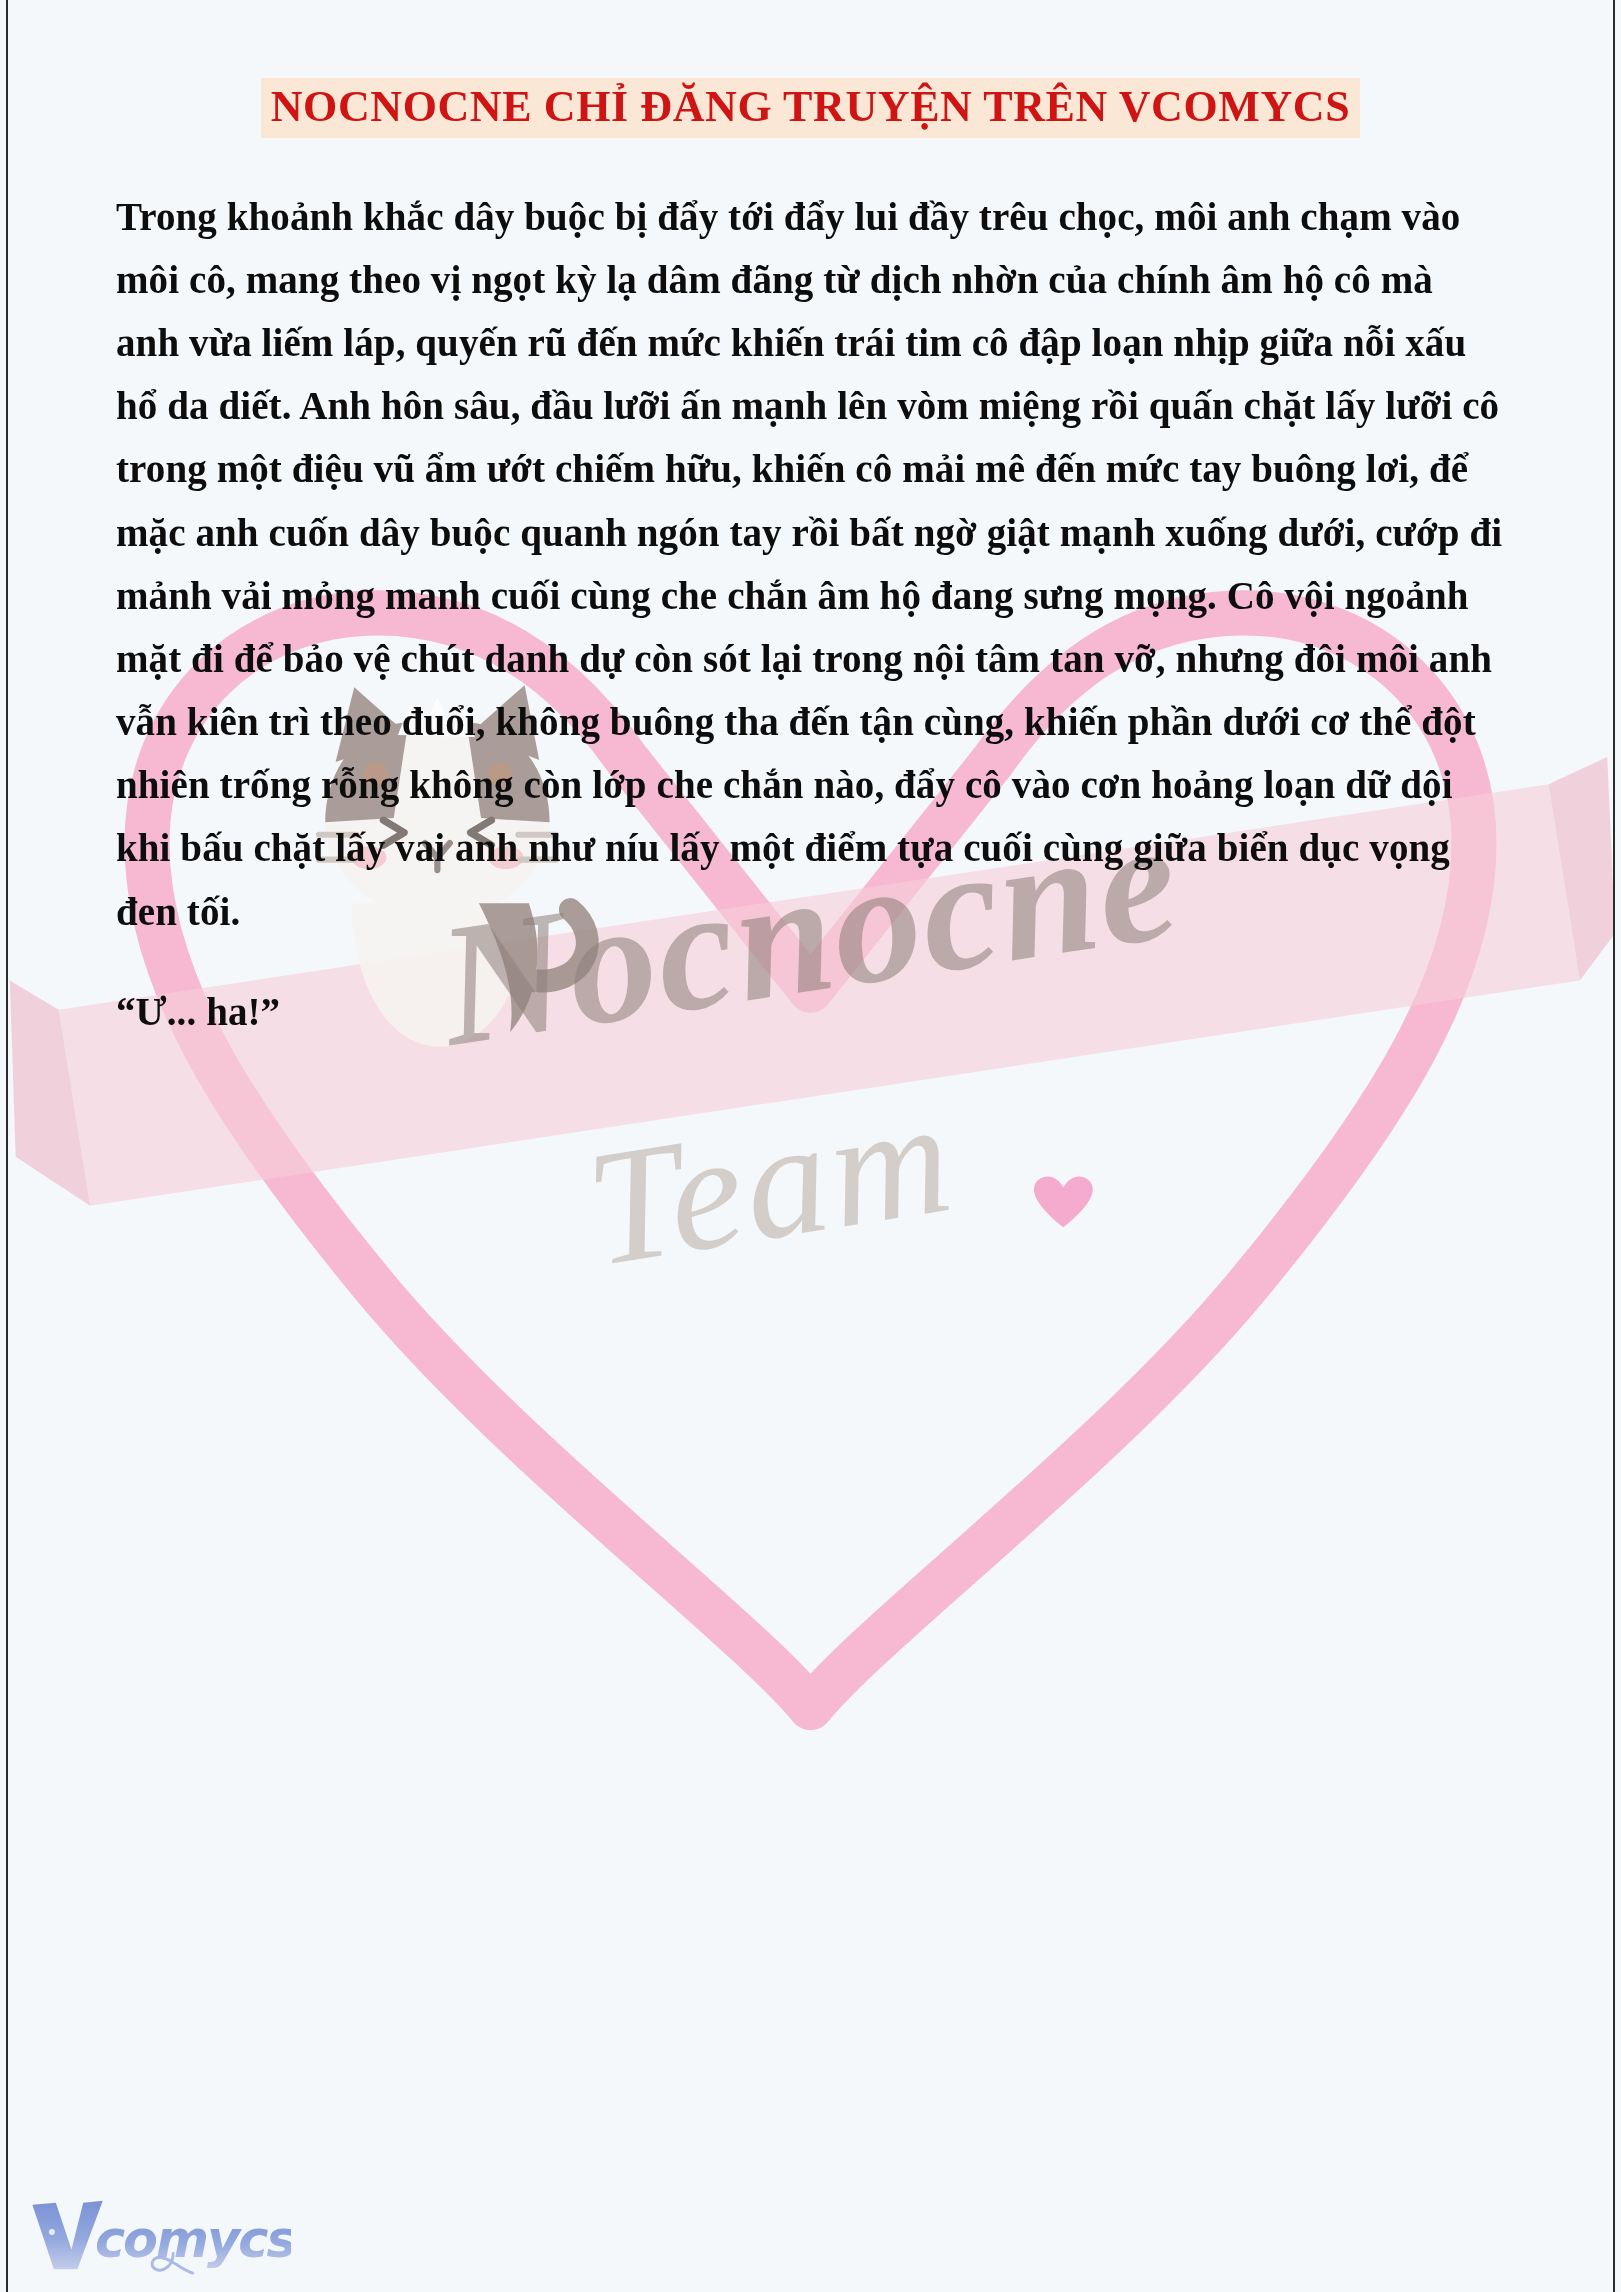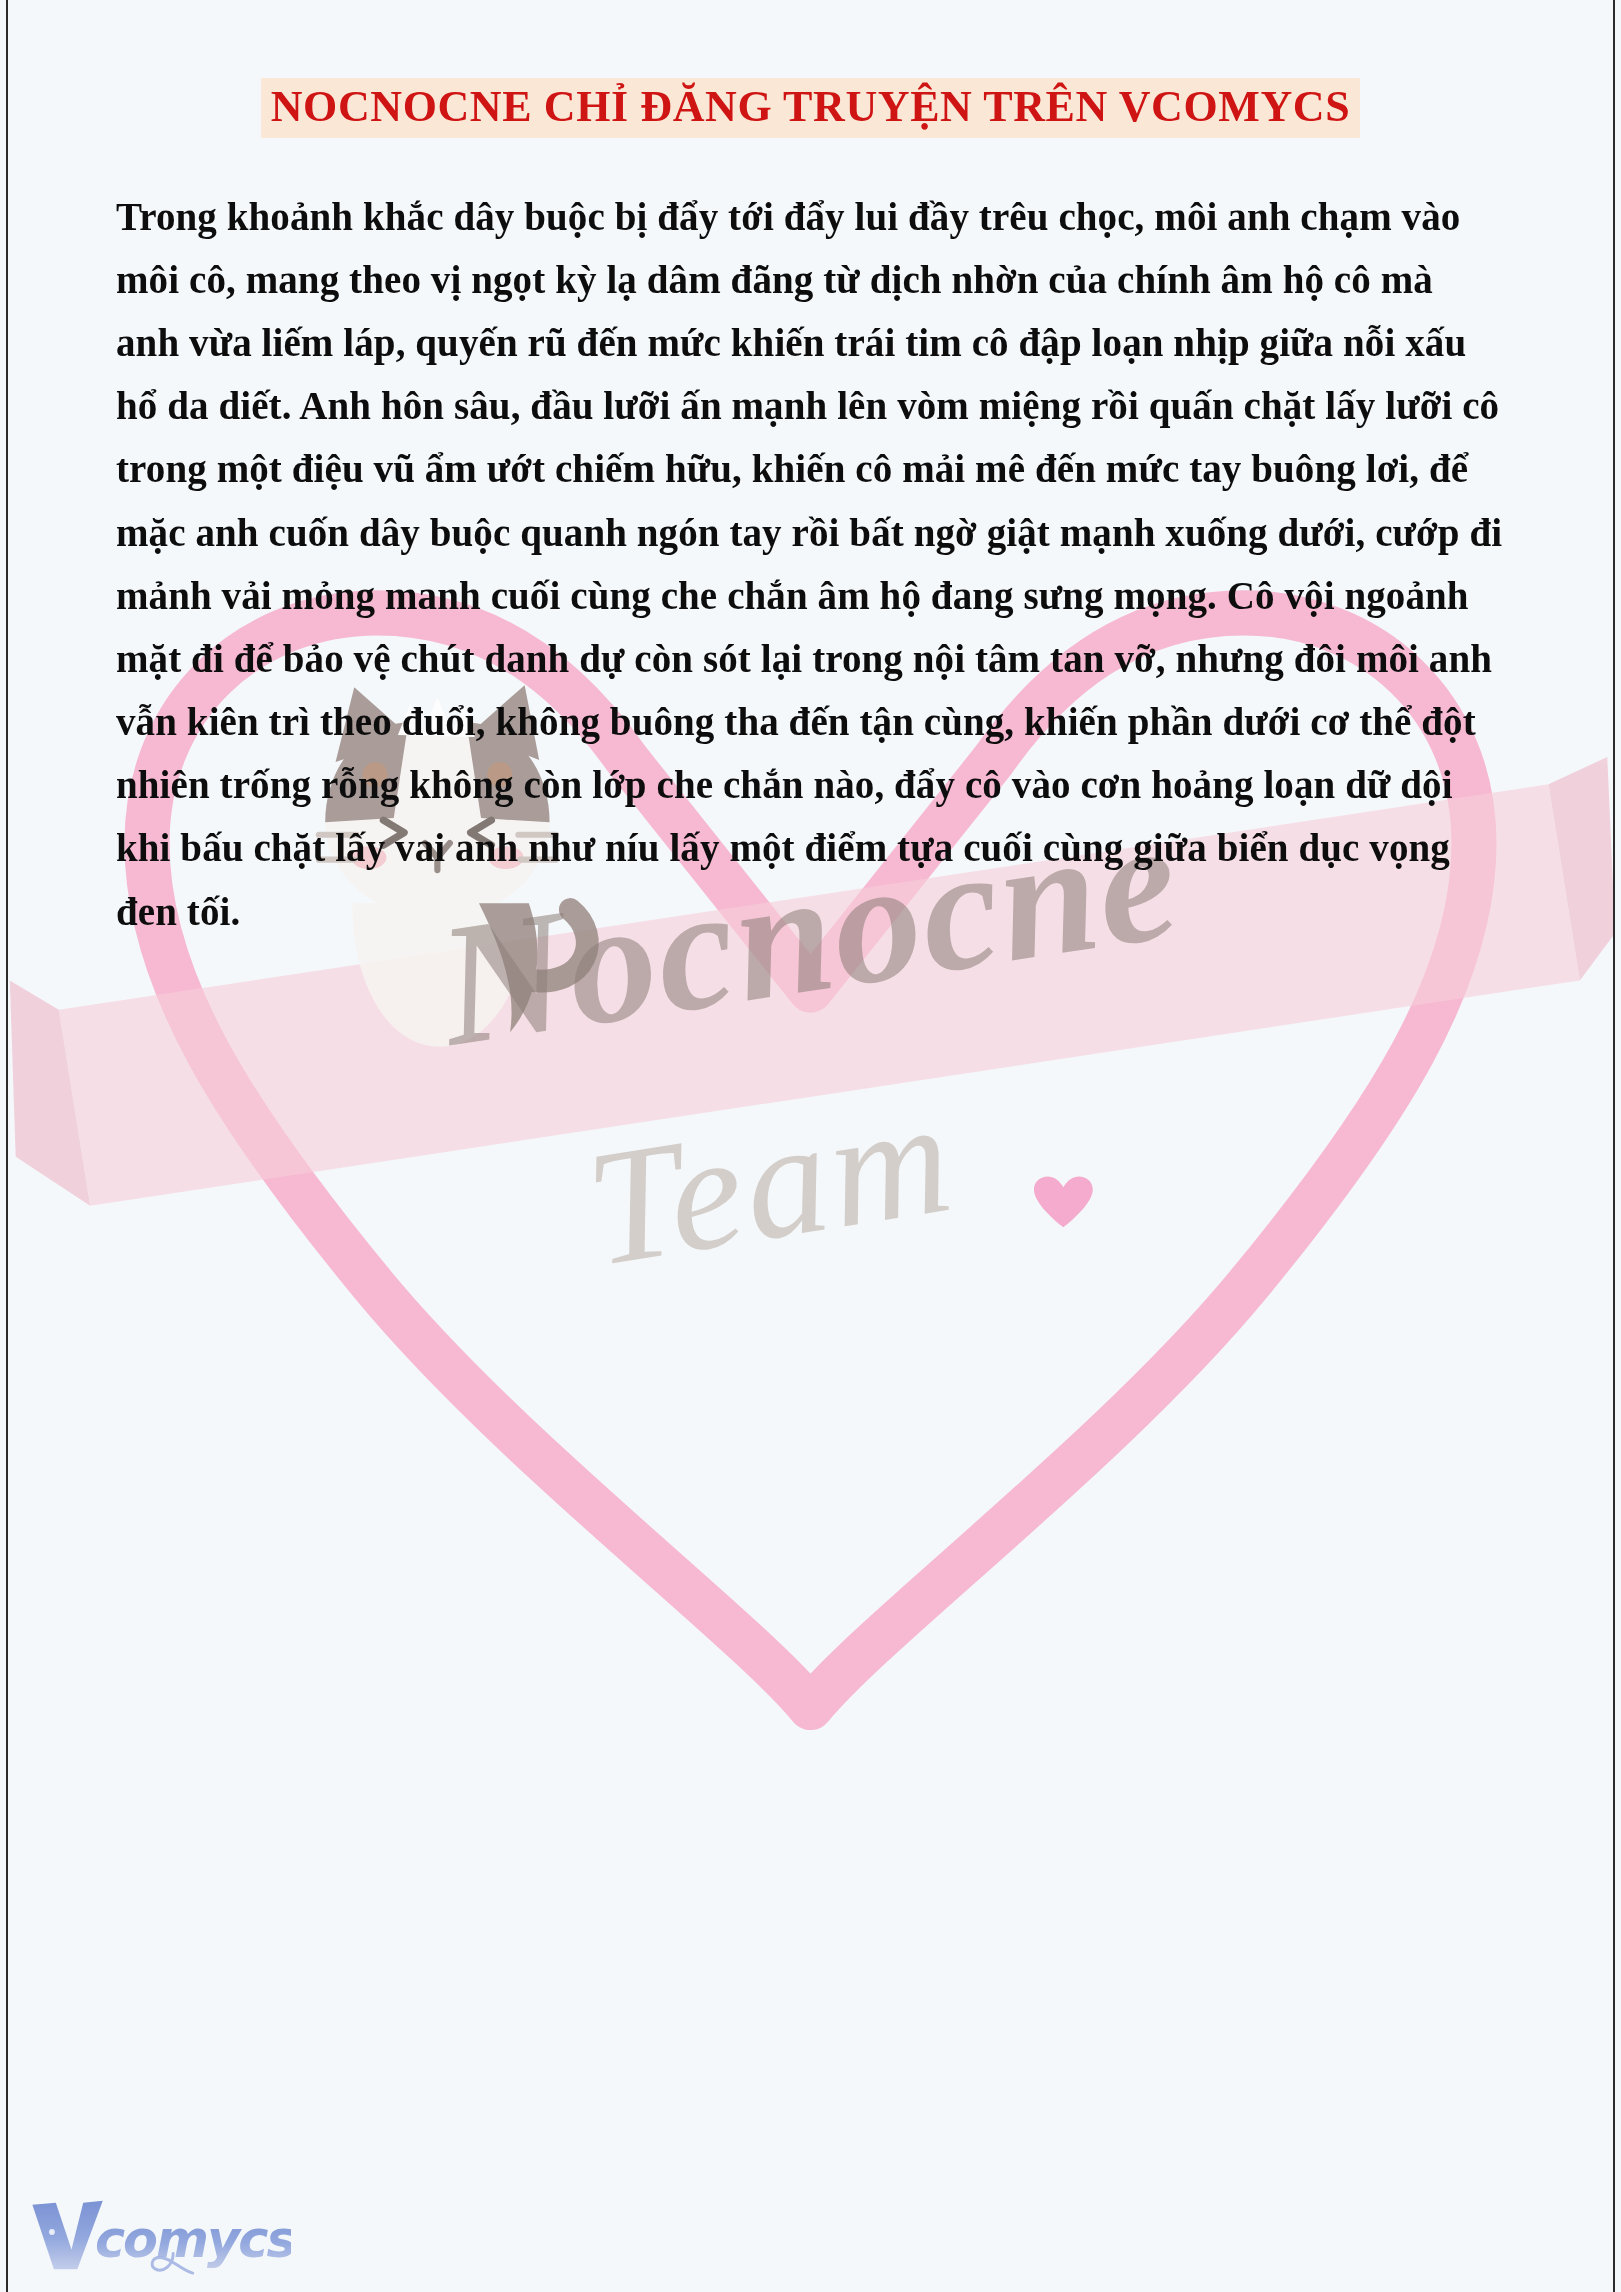--- a/index.html
+++ b/index.html
@@ -171,20 +171,21 @@
   </g>
 </svg>
 
 <div class="sheet">
 
   <div class="banner-row">
     <span class="banner-title">NOCNOCNE CHỈ ĐĂNG TRUYỆN TRÊN VCOMYCS</span>
   </div>
 
   <p class="para">Trong khoảnh khắc dây buộc bị đẩy tới đẩy lui đầy trêu chọc, môi anh chạm vào môi cô, mang theo vị ngọt kỳ lạ dâm đãng từ dịch nhờn của chính âm hộ cô mà anh vừa liếm láp, quyến rũ đến mức khiến trái tim cô đập loạn nhịp giữa nỗi xấu hổ da diết. Anh hôn sâu, đầu lưỡi ấn mạnh lên vòm miệng rồi quấn chặt lấy lưỡi cô trong một điệu vũ ẩm ướt chiếm hữu, khiến cô mải mê đến mức tay buông lơi, để mặc anh cuốn dây buộc quanh ngón tay rồi bất ngờ giật mạnh xuống dưới, cướp đi mảnh vải mỏng manh cuối cùng che chắn âm hộ đang sưng mọng. Cô vội ngoảnh mặt đi để bảo vệ chút danh dự còn sót lại trong nội tâm tan vỡ, nhưng đôi môi anh vẫn kiên trì theo đuổi, không buông tha đến tận cùng, khiến phần dưới cơ thể đột nhiên trống rỗng không còn lớp che chắn nào, đẩy cô vào cơn hoảng loạn dữ dội khi bấu chặt lấy vai anh như níu lấy một điểm tựa cuối cùng giữa biển dục vọng đen tối.</p>
+  <p class="para tight">“Ư... ha!”</p>
 
 </div>
 
 <svg class="brand-logo" viewBox="0 0 270 90" xmlns="http://www.w3.org/2000/svg">
   <defs>
     <linearGradient id="vg" x1="0" y1="0" x2="0" y2="1">
       <stop offset="0%" stop-color="#7b92d4"></stop>
       <stop offset="55%" stop-color="#93a8de"></stop>
       <stop offset="100%" stop-color="#c3cdea"></stop>
     </linearGradient>

